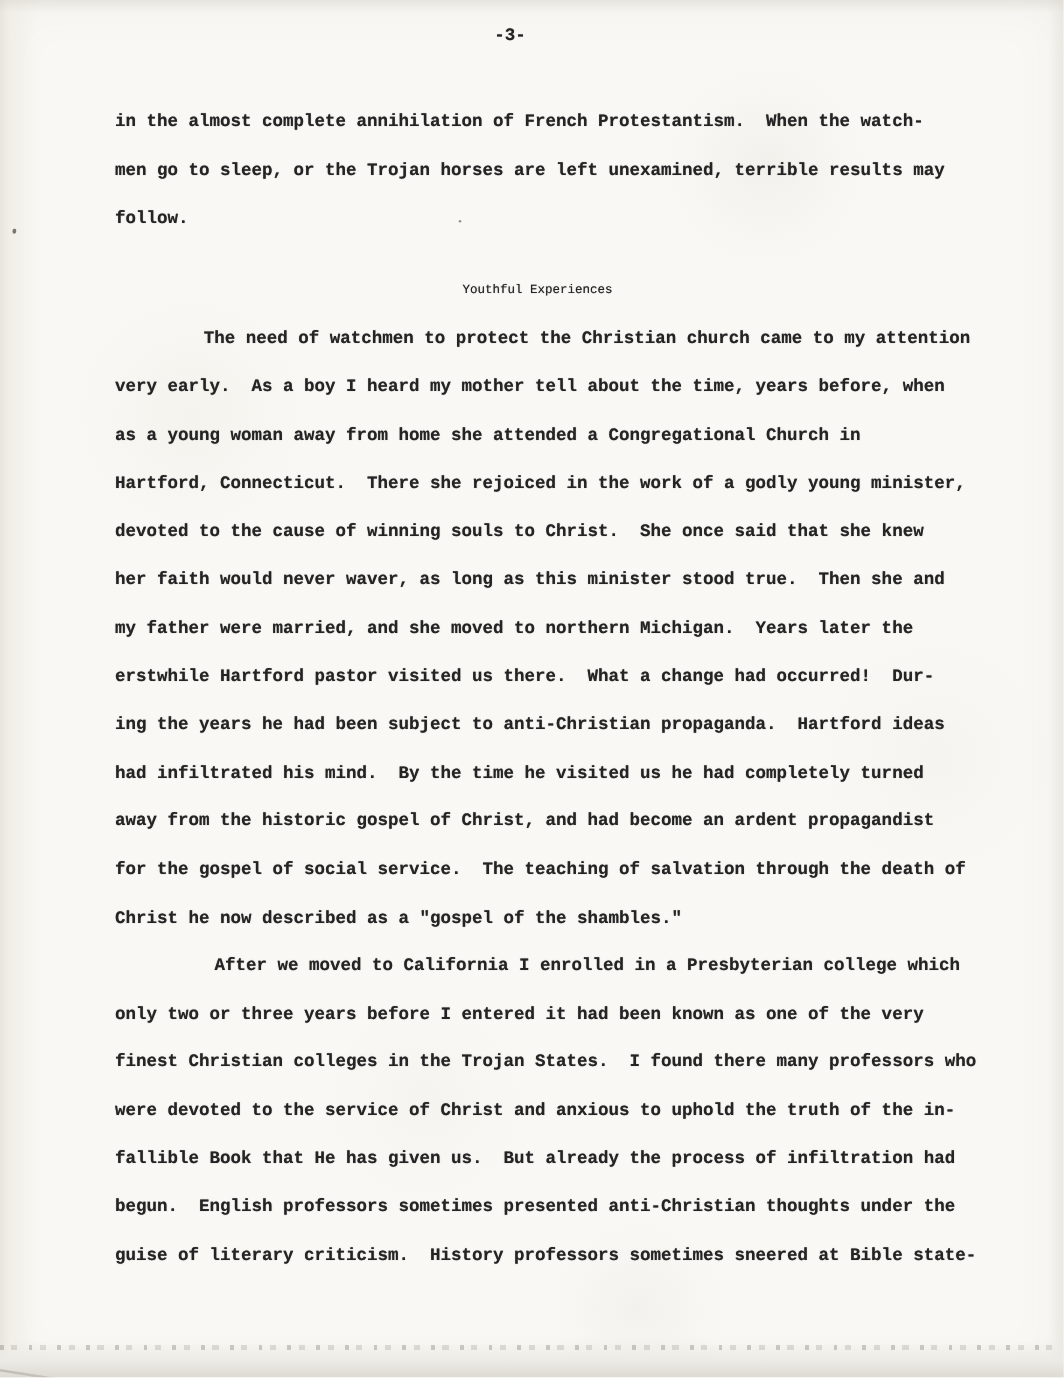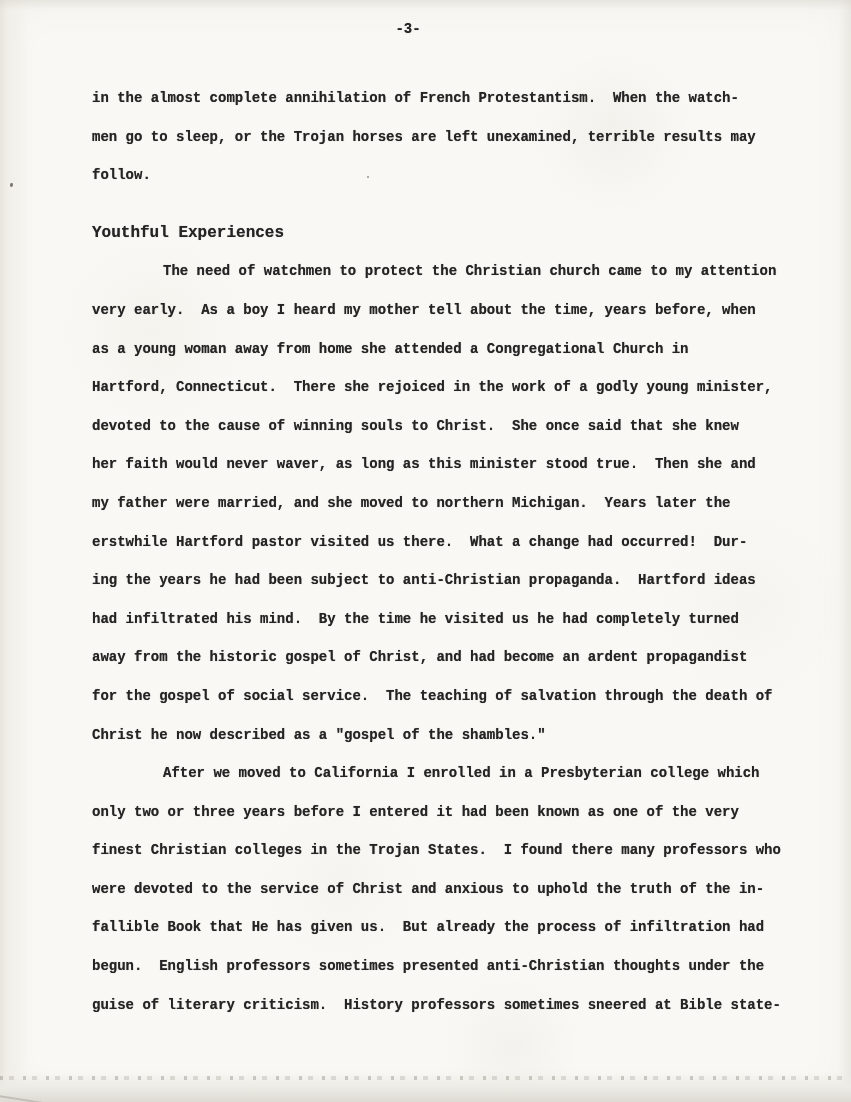--- a/index.html
+++ b/index.html
@@ -120,27 +120,29 @@
     left: 92px;
     width: 676px;
   }
   .para .tline {
     white-space: pre;
     line-height: 38.6px;
     height: 38.6px;
   }
   .para.indent .tline:first-child {
     text-indent: 71px;
+    text-align: right;
   }
   .heading {
-    font-size: 16px;
-    font-weight: 700;
+    font-size: 10px;
+    font-weight: 400;
     line-height: 38.6px;
     height: 38.6px;
     margin-top: 19px;
+    text-align: center;
     text-shadow: 0 0 0.7px rgba(40,40,40,0.65);
   }
 </style>
 </head>
 <body>
 
 <div class="page">
 
   <div class="edge-left"></div>
   <div class="edge-top"></div>

